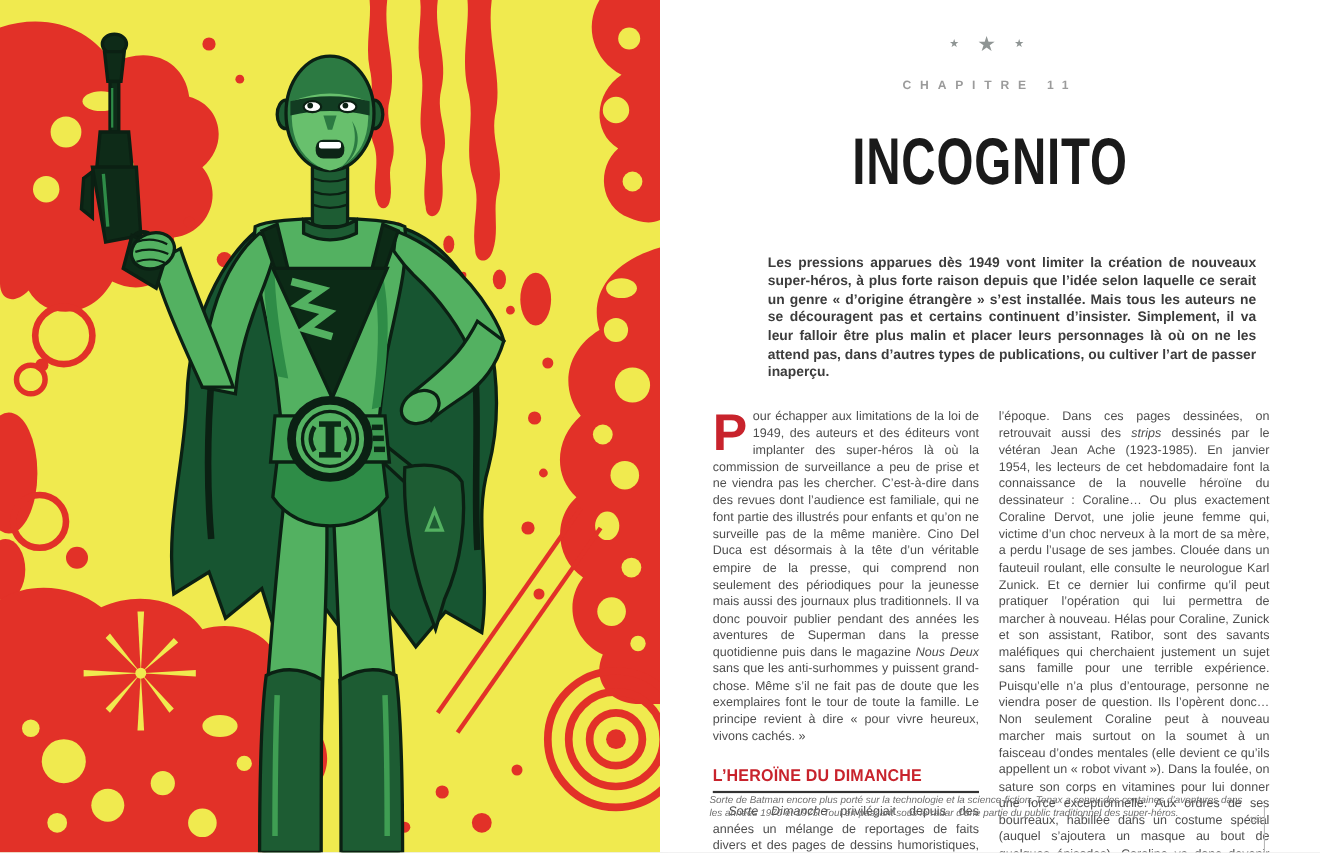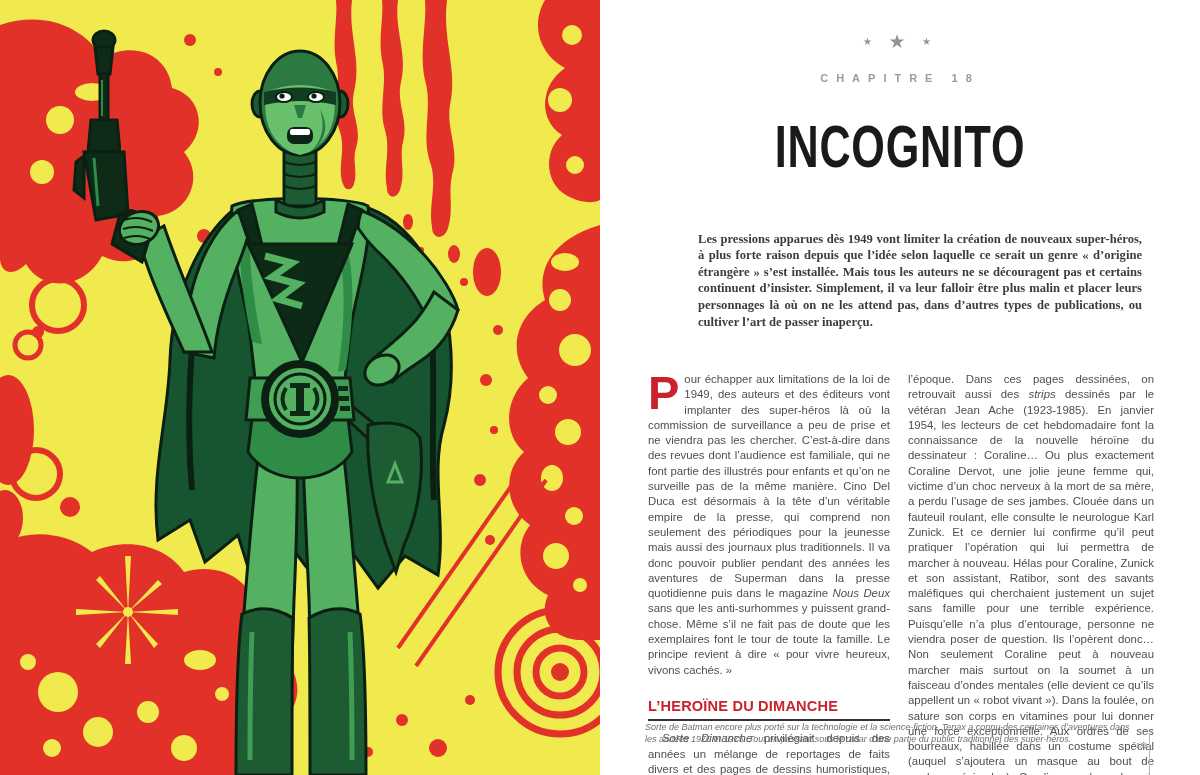--- a/index.html
+++ b/index.html
@@ -16,21 +16,21 @@
          letter-spacing:6px;line-height:26px;}
   .star-s{font-size:10px;vertical-align:middle;}
   .star-l{font-size:19px;vertical-align:middle;}
   .chapter{position:absolute;left:0;top:72px;width:600px;text-align:center;
            font-size:11px;font-weight:bold;letter-spacing:8px;color:#9b9b9b;}
   .title{position:absolute;left:0;top:112px;width:600px;text-align:center;
          font-size:60px;font-weight:800;color:#1a1a1a;letter-spacing:1px;
          transform:scaleX(.72);transform-origin:50% 50%;white-space:nowrap;}
   .intro{position:absolute;left:98px;top:218px;width:444px;
          font-size:12.6px;line-height:16.6px;font-weight:bold;color:#3c3c3c;
-         text-align:justify;hyphens:auto;font-family:Liberation Serif, serif;}
+         text-align:justify;hyphens:auto;}
   .col{position:absolute;top:372px;font-size:11.4px;line-height:15.3px;color:#4e4e4e;
        text-align:justify;hyphens:auto;}
   .col p{margin:0;}
   .col-1{left:48px;width:242px;}
   .col-2{left:308px;width:246px;}
   .dropcap{float:left;font-size:47px;line-height:37px;font-weight:bold;color:#c8232c;
            padding:2px 5px 0 0;}
   .sec-head{margin-top:20px;font-size:15.5px;font-weight:800;color:#c8232c;
             letter-spacing:.2px;transform:scaleX(.94);transform-origin:0 50%;white-space:nowrap;}
   .sec-rule{border:0;border-top:2px solid #333;margin:6px 0 10px 0;}
@@ -249,21 +249,21 @@
   <div class="gutter"></div>
 
   <div class="page-right">
 
     <div class="stars">
       <span class="star-s">★</span>
       <span class="star-l">★</span>
       <span class="star-s">★</span>
     </div>
 
-    <div class="chapter">CHAPITRE 18</div>
+    <div class="chapter">CHAPITRE 11</div>
 
     <div class="title">INCOGNITO</div>
 
     <p class="intro">Les pressions apparues dès 1949 vont limiter la création de nouveaux super-héros, à plus forte raison depuis que l’idée selon laquelle ce serait un genre « d’origine étrangère » s’est installée. Mais tous les auteurs ne se découragent pas et certains continuent d’insister. Simplement, il va leur falloir être plus malin et placer leurs personnages là où on ne les attend pas, dans d’autres types de publications, ou cultiver l’art de passer inaperçu.</p>
 
     <div class="col col-1">
       <p><span class="dropcap">P</span><span><span>our échapper aux limitations de la loi de 1949, des auteurs et des éditeurs vont implanter des super-héros là où la commission de surveillance a peu de prise et ne viendra pas les chercher. C’est-à-dire dans des revues dont l’audience est familiale, qui ne font partie des illustrés pour enfants et qu’on ne surveille pas de la même manière. Cino Del Duca est désormais à la tête d’un véritable empire de la presse, qui comprend non seulement des périodiques pour la jeunesse mais aussi des journaux plus traditionnels. Il va donc pouvoir publier pendant des années les aventures de Superman dans la presse quotidienne puis dans le magazine </span><i>Nous Deux</i><span> sans que les anti-surhommes y puissent grand-chose. Même s’il ne fait pas de doute que les exemplaires font le tour de toute la famille. Le principe revient à dire « pour vivre heureux, vivons cachés. »</span></span></p>
       <div class="sec-head">L’HEROÏNE DU DIMANCHE</div>
       <hr class="sec-rule">
       <p class="indent"><i>Sorte Dimanche</i><span> privilégiait depuis des années un mélange de reportages de faits divers et des pages de dessins humoristiques, parfois même un peu sexy pour</span></p>

